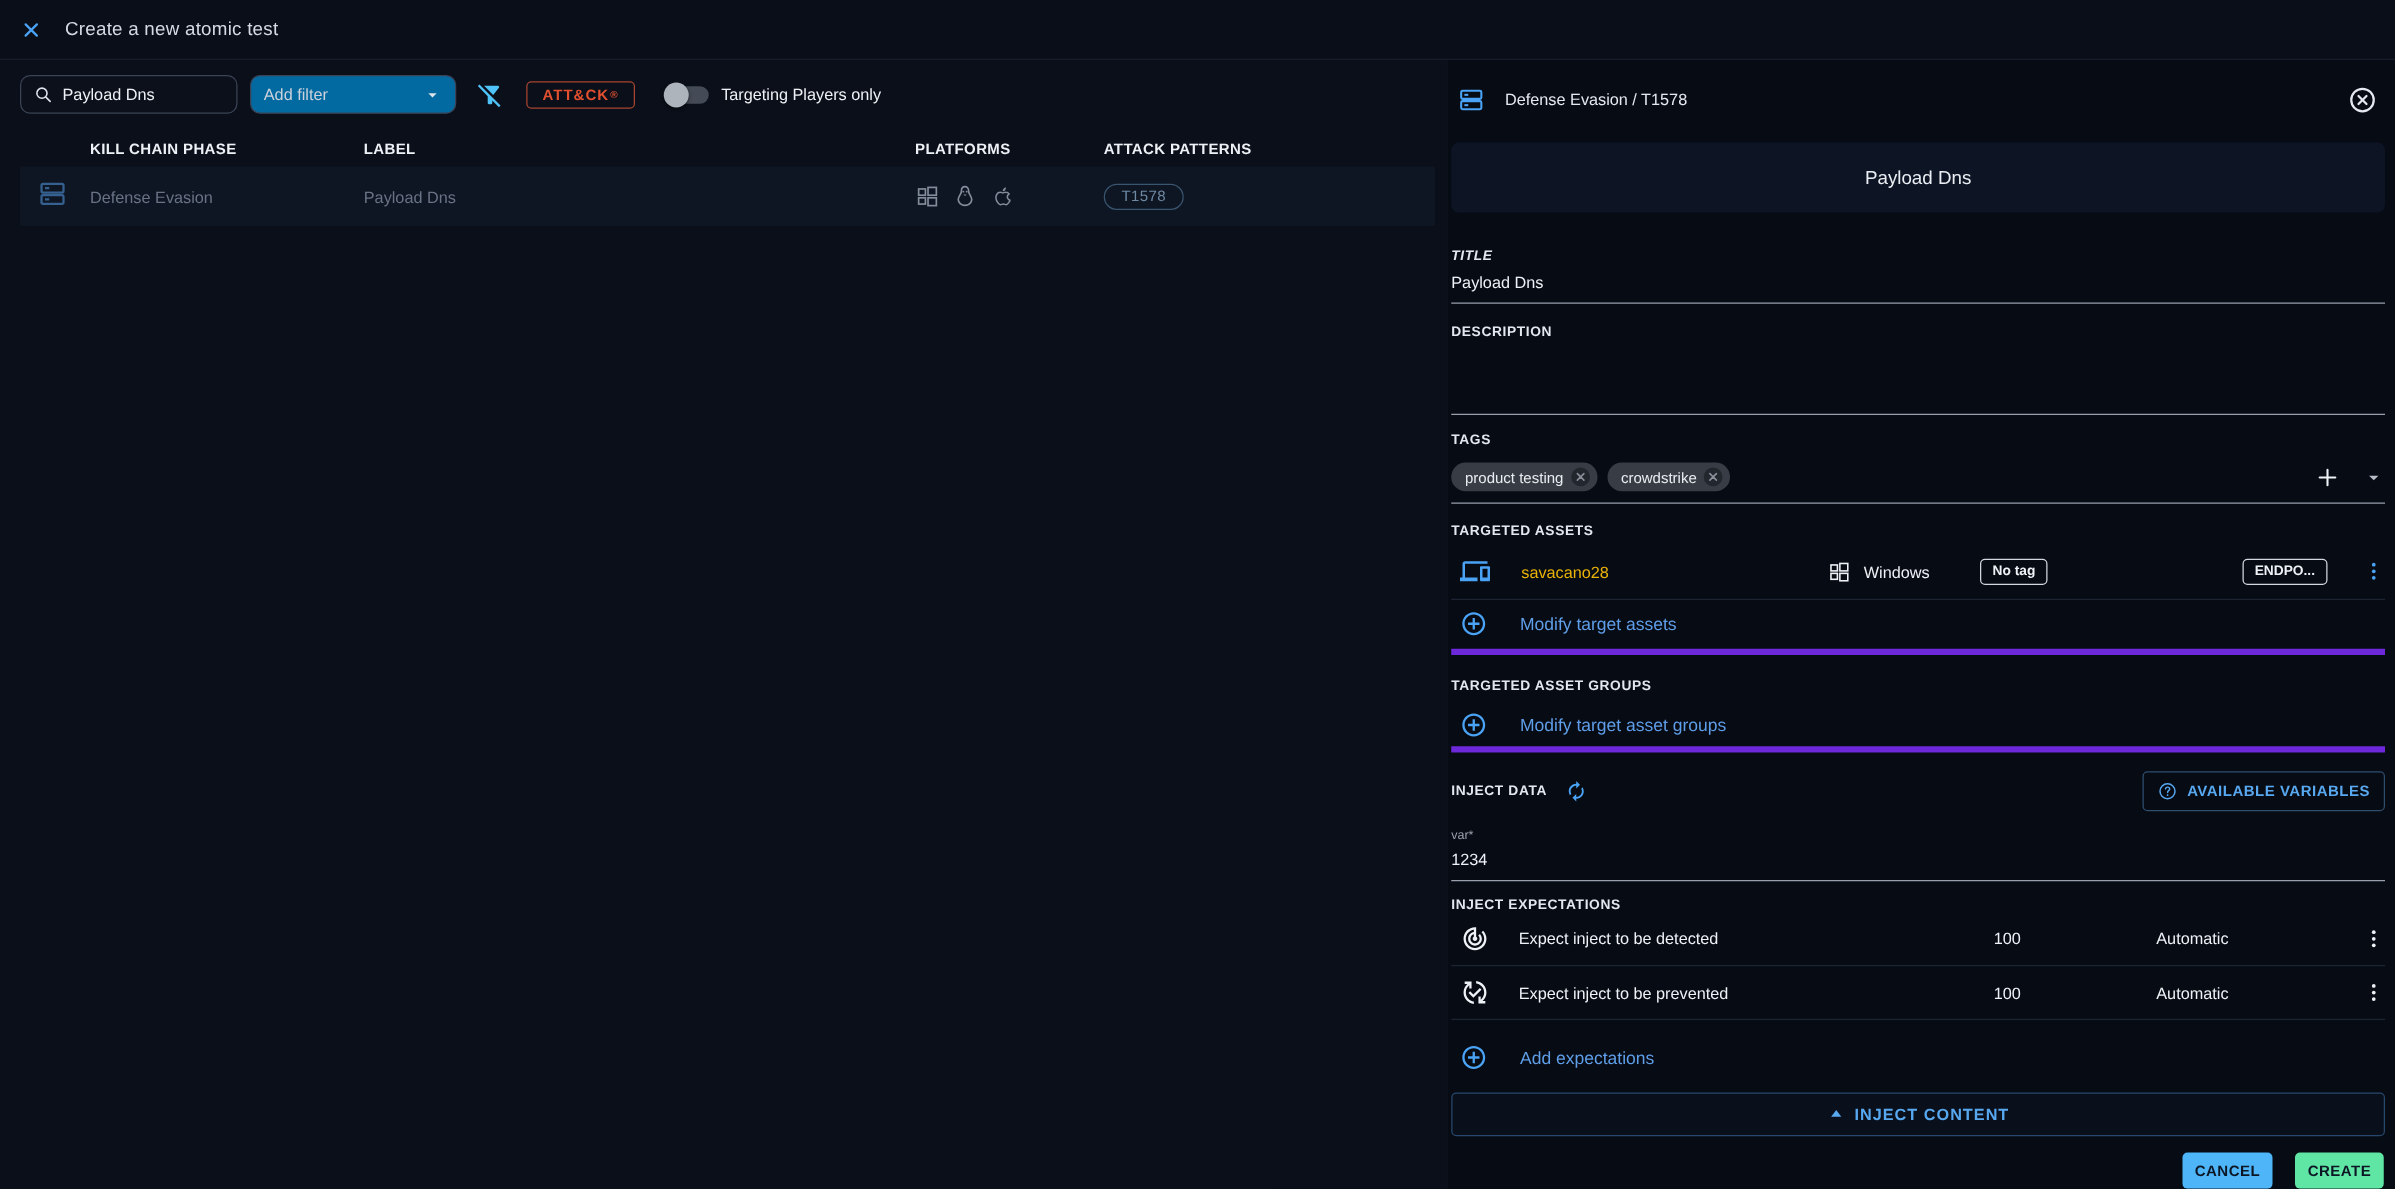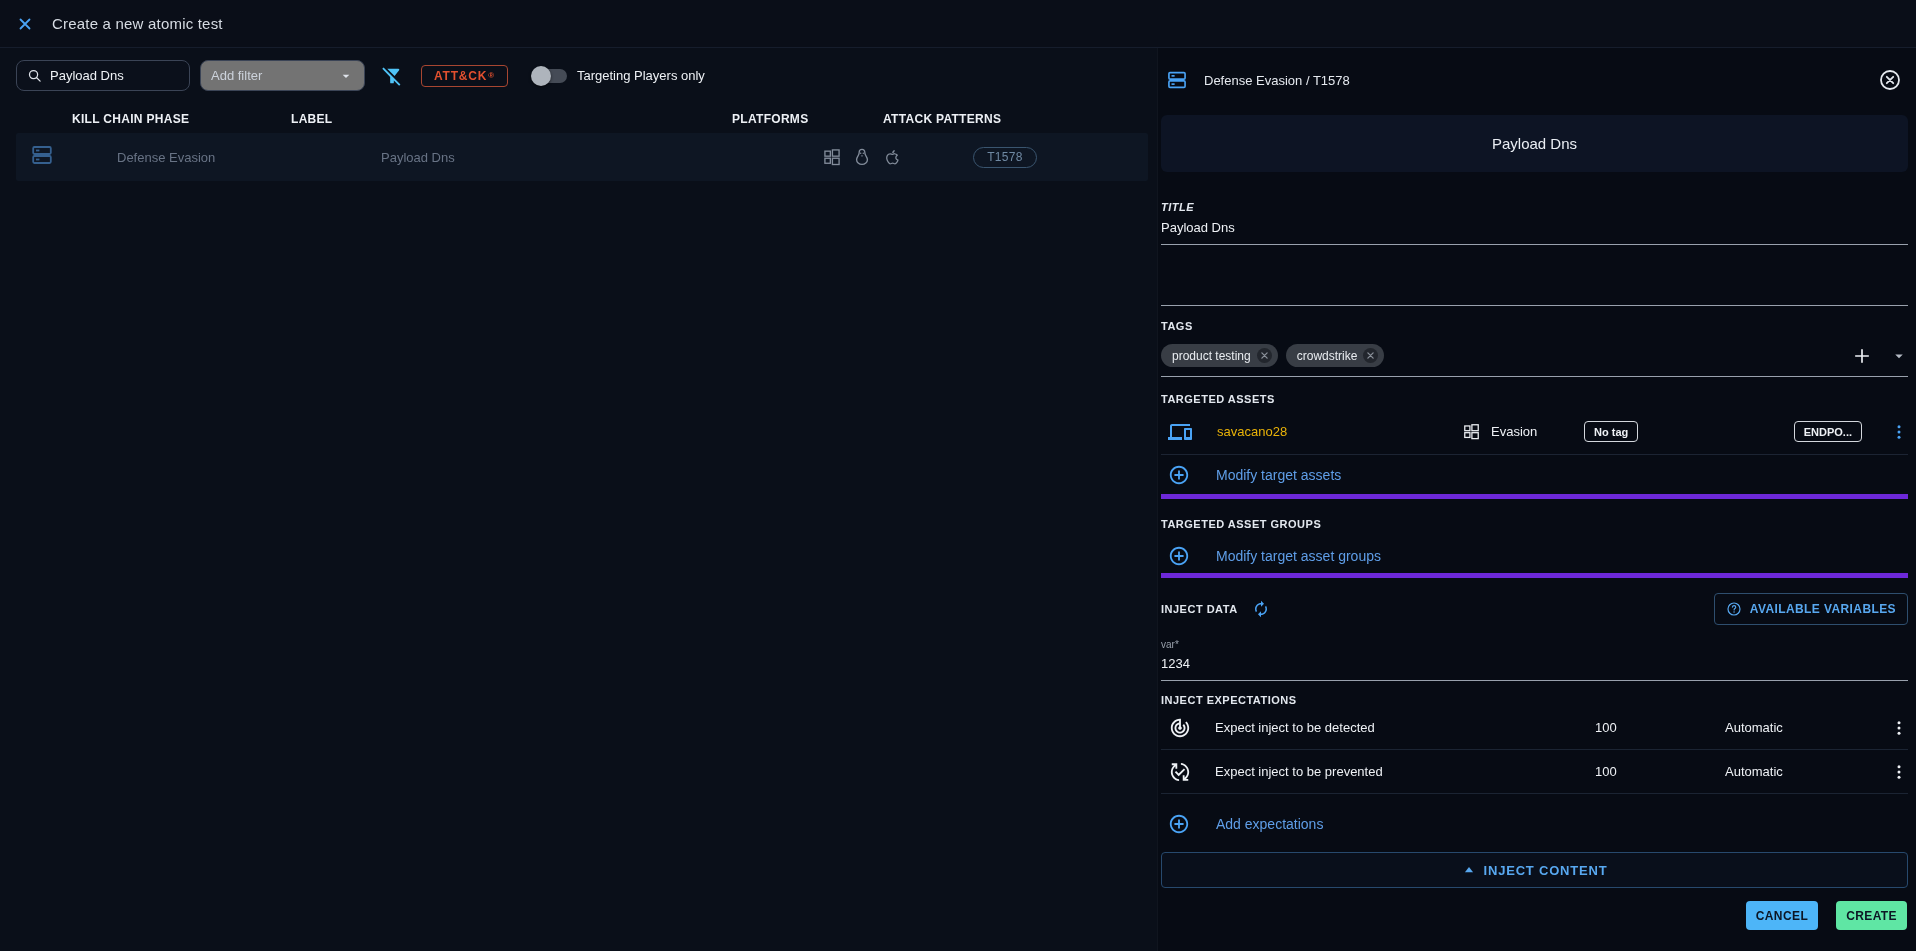--- a/index.html
+++ b/index.html
@@ -16,21 +16,21 @@
 
   
   .main { position:absolute; left:0; top:48px; width:1157px; height:903px; background:#0a0f19; }
   .filterbar { display:flex; align-items:center; margin:12px 0 0 16px; gap:10px; }
   .searchbox { display:flex; align-items:center; gap:8px; width:174px; height:31px;
                border:1px solid #3b4456; border-radius:8px; padding:0 10px; background:#0b101b; }
   .searchbox svg { width:15px; height:15px; color:#dfe3ea; flex:none; }
   .searchbox input { background:transparent; border:none; outline:none; color:#eef1f5;
                      font-size:13px; width:120px; font-family:inherit; }
   .addfilter { display:flex; align-items:center; justify-content:space-between; width:165px; height:31px;
-               border:1px solid #3b4456; border-radius:8px; padding:0 10px; background:#737373; cursor:pointer; }
+               border:1px solid #3b4456; border-radius:8px; padding:0 10px; background:#0369a1; cursor:pointer; }
   .addfilter span { font-size:13px; color:#ccd2db; }
   .addfilter svg { width:16px; height:16px; color:#dfe3ea; }
   .filteroff { width:22px; height:22px; color:#4fc3f7; margin-left:6px; cursor:pointer; }
   .attack-btn { margin-left:8px; height:22px; padding:0 12px; border:1px solid #a84631; border-radius:4px;
                 background:transparent; color:#e2502f; font-size:12px; font-weight:700; letter-spacing:.8px;
                 display:flex; align-items:center; cursor:pointer; font-family:inherit; }
   .attack-btn sup { font-size:8px; margin-left:1px; }
   .toggle-wrap { display:flex; align-items:center; gap:10px; margin-left:16px; cursor:pointer; }
   .toggle { position:relative; width:33px; height:14px; border-radius:7px; background:#454b56; }
   .toggle .knob { position:absolute; left:-3px; top:-3px; width:20px; height:20px; border-radius:50%;
@@ -41,21 +41,21 @@
   .table { margin:14px 0 0 16px; width:1132px; }
   .thead { display:flex; align-items:center; height:28px; }
   .thead .cell { font-size:12px; font-weight:700; color:#edf0f5; letter-spacing:.3px; }
   .col-icon { width:56px; flex:none; }
   .col-kcp  { width:219px; flex:none; }
   .col-label{ width:441px; flex:none; }
   .col-plat { width:151px; flex:none; }
   .col-ap   { width:210px; flex:none; }
   .trow { display:flex; align-items:center; height:48px; background:#0e1623; border-radius:2px; cursor:pointer; }
   .trow .dns-ic { width:24px; height:24px; color:#35608f; margin-left:14px; }
-  .trow .dim { font-size:13px; color:#687385;margin-left:45px; }
+  .trow .dim { font-size:13px; color:#687385; }
   .plat-icons { display:flex; align-items:center; gap:10px; color:#838d9b; }
   .plat-icons svg { width:20px; height:20px; }
   .ap-chip { display:inline-flex; align-items:center; justify-content:center; min-width:64px; height:21px;
              padding:0 12px; border:1px solid #3a556f; border-radius:11px; color:#6f89a3;
              font-size:12px; letter-spacing:.3px; }
   .trow .chev { width:18px; height:18px; color:#9aa2ad; margin-left:130px; }
 
   
   .drawer { position:absolute; left:1157px; top:48px; width:759px; height:903px;
             background:#070b14; border-left:1px solid #10151f; padding:0 8px 0 3px;
@@ -314,20 +314,21 @@
         </svg>
     </div>
 
     <div class="paper">
       <span class="t">Payload Dns</span>
     </div>
 
     <div class="sec-label f-title-label">TITLE</div>
     <div class="f-title-value underfield">Payload Dns</div>
 
+    <div class="sec-label f-desc-label">DESCRIPTION</div>
     <div class="f-desc-area underfield"></div>
 
     <div class="sec-label f-tags-label">TAGS</div>
     <div class="tags-row underfield">
       <span class="tag-chip">
         <span>product testing</span>
         <span class="del">
             <svg>
               <use href="#i-x-small"></use>
             </svg>
@@ -354,21 +355,21 @@
     <div class="sec-label f-assets-label">TARGETED ASSETS</div>
     <div class="asset-row">
       <svg class="devices-ic">
           <use href="#i-devices"></use>
         </svg>
       <span class="a-name">savacano28</span>
       <span class="a-plat">
         <svg>
             <use href="#i-windows"></use>
           </svg>
-        <span>Evasion</span>
+        <span>Windows</span>
       </span>
       <span class="mini-chip a-tag">No tag</span>
       <span class="mini-chip a-type">ENDPO...</span>
       <svg class="kebab blue">
           <use href="#i-kebab"></use>
         </svg>
     </div>
 
     <div class="link-row divider">
       <svg class="addc">

